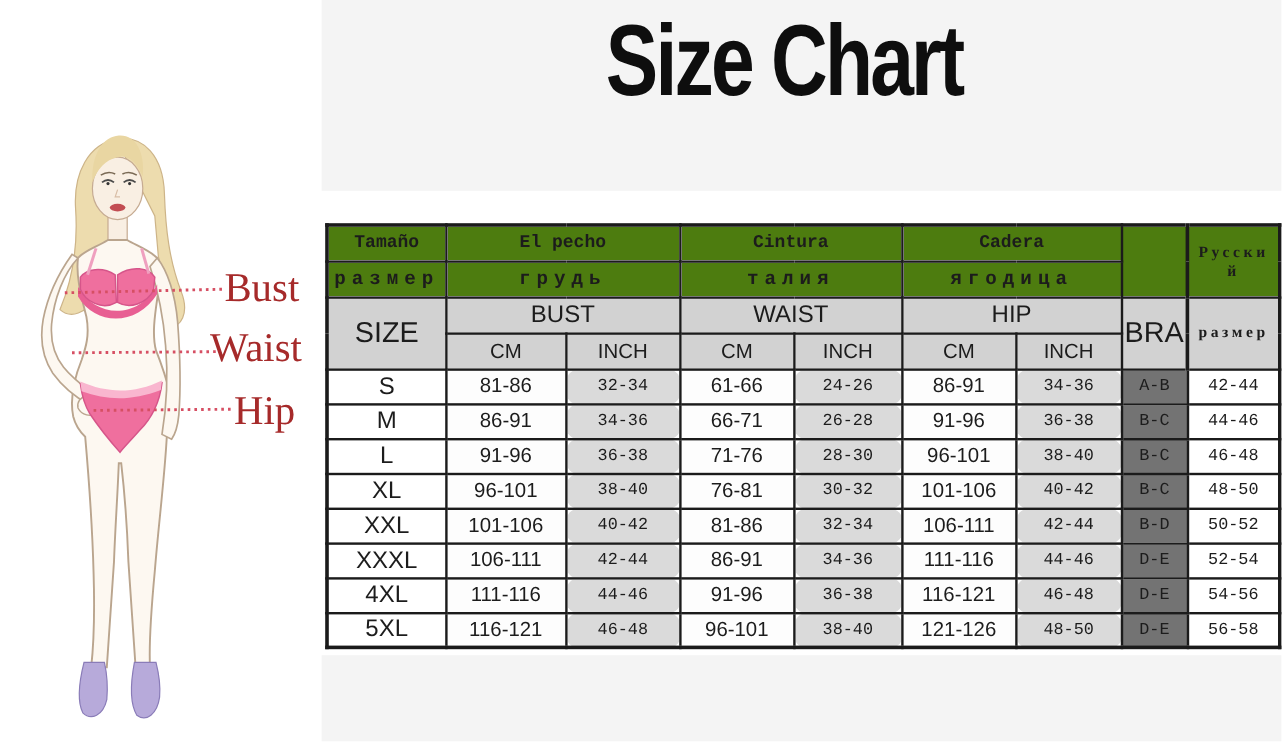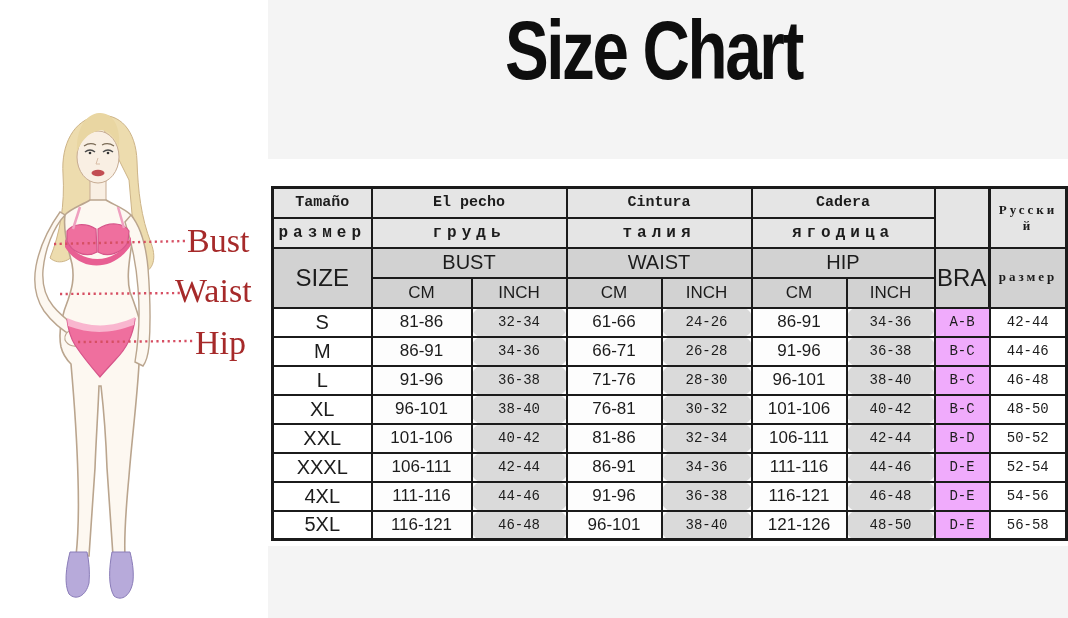--- a/index.html
+++ b/index.html
@@ -36,38 +36,38 @@
   table.size{
     position:absolute;left:271px;top:186px;border-collapse:collapse;
     table-layout:fixed;border:3px solid #1b1b1b;background:#fff;
   }
   table.size td{
     border:2px solid #1b1b1b;text-align:center;vertical-align:middle;
     padding:0;color:#1c1c1c;overflow:hidden;
   }
   tr.hr{height:30px;}
   tr.dr{height:29px;}
-  td.g{background:#e5e5e5;}
+  td.g{background:#4d7c0f;}
   td.g2{background:#d2d2d2;}
   .es{font-family:"Liberation Mono",monospace;font-weight:bold;font-size:15px;}
   .ruh{font-family:"Liberation Mono",monospace;font-weight:bold;font-size:16px;letter-spacing:5px;}
   .enh{font-size:20px;color:#222;}
   .size-hdr{font-size:24px;}
   .cmh{font-size:17px;margin-left:12px;}
   .bra-hdr{font-size:24px;}
   .rus{
     border-left:3px solid #1b1b1b !important;
     font-family:Liberation Serif, serif;font-weight:bold;font-size:13px;
     letter-spacing:3px;word-break:break-all;line-height:1.25;text-align:left;
     padding:2px 3px !important;
   }
   td.sz{font-size:20px;background:#fff;}
   td.cmv{font-size:17px;background:#fdfdfd;}
   td.inv{font-family:"Liberation Mono",monospace;font-size:14px;background:#dadada;border-radius:10px;}
-  td.brav{font-family:"Liberation Mono",monospace;font-size:14px;background:#f0abfc;}
+  td.brav{font-family:"Liberation Mono",monospace;font-size:14px;background:#737373;}
   td.ruv{font-family:"Liberation Mono",monospace;font-size:14px;background:#fff;border-left:3px solid #1b1b1b;}
 </style>
 </head>
 <body>
 
 <div class="band top"></div>
 <div class="band bottom"></div>
 
 <div class="title-wrap">
   <span class="t">Size Chart</span>

